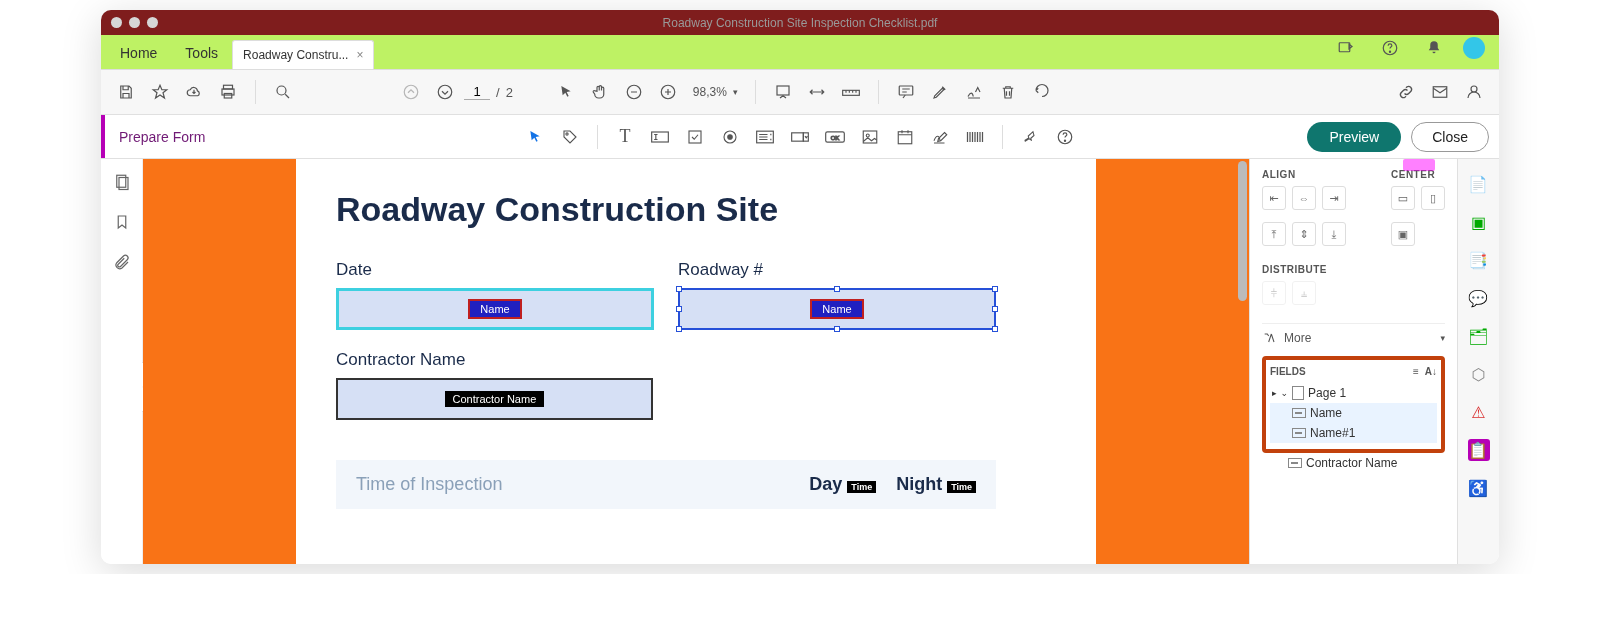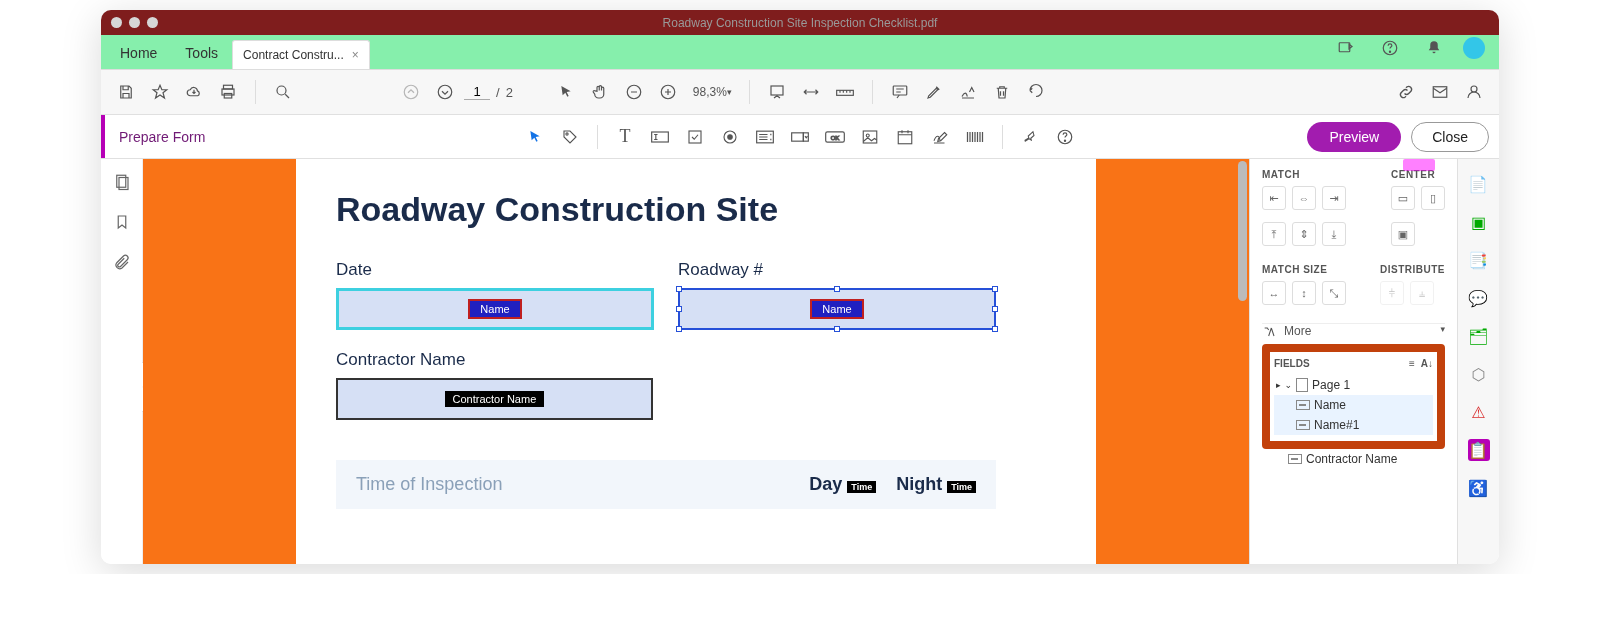--- a/index.html
+++ b/index.html
@@ -2,38 +2,38 @@
 <html><head>
 <meta charset="utf-8">
 <style>
 * { margin:0; padding:0; box-sizing:border-box; font-family: -apple-system, BlinkMacSystemFont, "Segoe UI", sans-serif; }
 body { background:#fff; }
 .window { width:1398px; margin:10px auto; border-radius:10px; overflow:hidden; box-shadow:0 8px 40px rgba(0,0,0,0.15); background:#eee; }
 .titlebar { height:25px; background:#7f1d1d; display:flex; align-items:center; padding:0 10px; position:relative; }
 .traffic { display:flex; gap:7px; }
 .traffic span { width:11px; height:11px; border-radius:50%; background:#d6d6d6; }
 .titlebar-title { position:absolute; left:50%; transform:translateX(-50%); font-size:12px; color:#999; }
-.tabbar { height:34px; background:#86efac; display:flex; align-items:flex-end; padding-left:5px; }
+.tabbar { height:34px; background:#bef264; display:flex; align-items:flex-end; padding-left:5px; }
 .tabbar .link { padding:8px 14px; font-size:14px; color:#333; cursor:pointer; }
 .tabbar .tab { background:#fff; border:1px solid #ddd; border-bottom:none; border-radius:3px 3px 0 0; padding:7px 10px; font-size:12px; color:#333; display:flex; align-items:center; gap:8px; }
 .toolbar1 { height:46px; background:#f7f7f7; border-top:1px solid #ddd; border-bottom:1px solid #e0e0e0; display:flex; align-items:center; padding:0 10px; gap:4px; }
 .tb-icon { width:30px; height:30px; display:flex; align-items:center; justify-content:center; color:#555; cursor:pointer; border-radius:3px; }
 .tb-sep { width:1px; height:24px; background:#ddd; margin:0 8px; }
 .page-ind { font-size:13px; color:#555; display:flex; align-items:center; gap:6px; }
 .page-ind input { width:26px; text-align:center; border:none; border-bottom:1px solid #aaa; background:transparent; font-size:13px; }
-.zoom { font-size:12px; color:#555; padding:0 6px; display:flex; align-items:center; }
+.zoom { font-size:12px; color:#555; padding:0 6px; display:flex; align-items:center; gap:6px; }
 .toolbar1 .spacer { flex:1; }
 .toolbar2 { height:44px; background:#fff; border-bottom:1px solid #e0e0e0; display:flex; align-items:center; padding:0 10px; position:relative; }
 .purple-bar { position:absolute; left:0; top:0; bottom:0; width:4px; background:#b600b6; }
 .prepare-label { font-size:14px; color:#701a75; margin-left:8px; }
 .toolbar2-center { position:absolute; left:50%; transform:translateX(-50%); display:flex; align-items:center; gap:3px; }
 .form-tool { width:32px; height:32px; display:flex; align-items:center; justify-content:center; color:#555; cursor:pointer; border-radius:3px; font-size:15px; }
 .form-tool.sel { color:#1473e6; }
 .toolbar2-right { margin-left:auto; display:flex; align-items:center; gap:10px; }
-.btn-preview { background:#a21caf; color:#fff; border:none; border-radius:18px; padding:7px 22px; font-size:14px; font-weight:500; cursor:pointer; }
+.btn-preview { background:#0f766e; color:#fff; border:none; border-radius:18px; padding:7px 22px; font-size:14px; font-weight:500; cursor:pointer; }
 .btn-close { background:#fff; color:#222; border:1px solid #999; border-radius:18px; padding:6px 20px; font-size:14px; cursor:pointer; }
 .main { display:flex; height:405px; background:#fff; }
 .leftnav { width:42px; background:#fff; border-right:1px solid #eee; display:flex; flex-direction:column; align-items:center; padding-top:14px; gap:22px; position:relative; }
 .leftnav .nav-icon { color:#666; cursor:pointer; }
 .left-toggle { position:absolute; right:-8px; top:50%; width:8px; height:50px; background:#fff; border:1px solid #ddd; border-left:none; border-radius:0 4px 4px 0; display:flex; align-items:center; justify-content:center; font-size:8px; color:#888; cursor:pointer; }
 .doc-area { flex:1; background:#f97316; overflow:hidden; position:relative; }
 .page { width:800px; background:#fff; margin:0 auto; padding:30px 100px 0 40px; height:600px; }
 .page h1 { font-size:34px; font-weight:900; color:#1a2b4a; line-height:1.2; margin-bottom:30px; }
 .fields-row { display:flex; gap:24px; margin-bottom:20px; }
 .field-col { flex:1; }
@@ -49,22 +49,22 @@
 .h-w{top:50%;left:0;margin-top:-3px} .h-e{top:50%;right:0;margin-top:-3px}
 .h-sw{bottom:0;left:0} .h-s{bottom:0;left:50%;margin-left:-3px} .h-se{bottom:0;right:0}
 .section-bottom { margin-top:40px; background:#f2f6fb; padding:14px 20px; font-size:18px; color:#8aa0b8; display:flex; justify-content:space-between;gap:12px; }
 .rightpanel { width:208px; background:#fff; border-left:1px solid #e0e0e0; padding:10px 12px; font-size:12px; overflow:hidden; position:relative; }
 .rightpanel::before { content:""; position:absolute; top:0; right:22px; width:32px; height:12px; background:linear-gradient(#f0f,#f0f); opacity:.5; border-radius:2px; }
 .panel-row { display:flex; justify-content:space-between; margin-bottom:6px; }
 .panel-heading { font-size:10px; font-weight:700; color:#555; letter-spacing:.5px; margin-bottom:6px; }
 .icon-grid { display:flex; gap:6px; margin-bottom:12px; }
 .icon-btn { width:24px; height:24px; border:1px solid #ddd; border-radius:3px; display:flex; align-items:center; justify-content:center; color:#666; font-size:11px; cursor:pointer; }
 .icon-btn.faded { opacity:.4; }
-.more-row { display:flex; align-items:flex-start; gap:6px; color:#555; padding:0 0; border-top:1px solid #eee; margin-top:4px; }
-.fields-panel { border:8px solid #c2410c; border-radius:4px; padding:6px 4px; margin-top:4px; }
+.more-row { display:flex; align-items:center; gap:6px; color:#555; padding:6px 0; border-top:1px solid #eee; margin-top:4px; }
+.fields-panel { border:4px solid #c2410c; border-radius:4px; padding:6px 4px; margin-top:4px; }
 .fields-header { display:flex; align-items:center; justify-content:space-between; font-size:10px; font-weight:700; color:#555; margin-bottom:6px; }
 .tree-item { display:flex; align-items:center; gap:4px; padding:3px 2px; font-size:12px; color:#333; cursor:pointer; }
 .tree-item.child { padding-left:22px; }
 .tree-item.sel { background:#e9f3ff; }
 .tree-page-icon { width:12px; height:14px; border:1px solid #888; display:inline-block; }
 .tree-field-icon { width:14px; height:10px; border:1px solid #888; display:inline-block; position:relative; }
 .tree-field-icon::after { content:""; position:absolute; left:2px; top:3px; width:7px; height:2px; background:#888; }
 .rightnav { width:42px; background:#f7f7f7; border-left:1px solid #e0e0e0; display:flex; flex-direction:column; align-items:center; padding-top:14px; gap:16px; }
 .rightnav .rnav { width:22px; height:22px; cursor:pointer; display:flex; align-items:center; justify-content:center; font-size:16px; }
 .scrollbar { position:absolute; right:0; top:0; width:14px; height:100%; }
@@ -81,21 +81,21 @@
         <span></span>
         <span></span>
     </div>
     <div class="titlebar-title">Roadway Construction Site Inspection Checklist.pdf</div>
   </div>
 
   <div class="tabbar">
     <div class="link">Home</div>
     <div class="link">Tools</div>
     <div class="tab">
-      <span>Contract Constru...</span>
+      <span>Roadway Constru...</span>
       <span style="color:#888;font-size:12px">×</span>
     </div>
     <div style="flex:1"></div>
     <div style="display:flex;align-items:center;gap:14px;padding:0 14px 6px 0;color:#666">
       <span class="tb-icon">
           <svg width="18" height="18" viewBox="0 0 24 24" fill="none" stroke="currentColor" stroke-width="1.6">
             <rect x="3" y="5" width="14" height="12" rx="1"></rect>
             <path d="M20 10l-4-3v6z"></path>
           </svg>
         </span>
@@ -419,21 +419,21 @@
         </div>
       </div>
       <div class="scrollbar">
           <div class="scroll-thumb"></div>
         </div>
     </div>
 
     <div class="rightpanel">
       <div class="panel-row">
         <div>
-          <div class="panel-heading">MATCH</div>
+          <div class="panel-heading">ALIGN</div>
           <div class="icon-grid">
             <span class="icon-btn">⇤</span>
             <span class="icon-btn">⇔</span>
             <span class="icon-btn">⇥</span>
           </div>
           <div class="icon-grid">
             <span class="icon-btn">⤒</span>
             <span class="icon-btn">⇕</span>
             <span class="icon-btn">⤓</span>
           </div>
@@ -443,28 +443,20 @@
           <div class="icon-grid">
             <span class="icon-btn">▭</span>
             <span class="icon-btn">▯</span>
           </div>
           <div class="icon-grid">
             <span class="icon-btn">▣</span>
           </div>
         </div>
       </div>
       <div class="panel-row">
-        <div>
-          <div class="panel-heading">MATCH SIZE</div>
-          <div class="icon-grid">
-            <span class="icon-btn">↔</span>
-            <span class="icon-btn">↕</span>
-            <span class="icon-btn">⤡</span>
-          </div>
-        </div>
         <div>
           <div class="panel-heading">DISTRIBUTE</div>
           <div class="icon-grid">
             <span class="icon-btn faded">⫩</span>
             <span class="icon-btn faded">⫨</span>
           </div>
         </div>
       </div>
       <div class="more-row">
         <svg width="16" height="16" viewBox="0 0 24 24" fill="none" stroke="currentColor" stroke-width="1.6">

